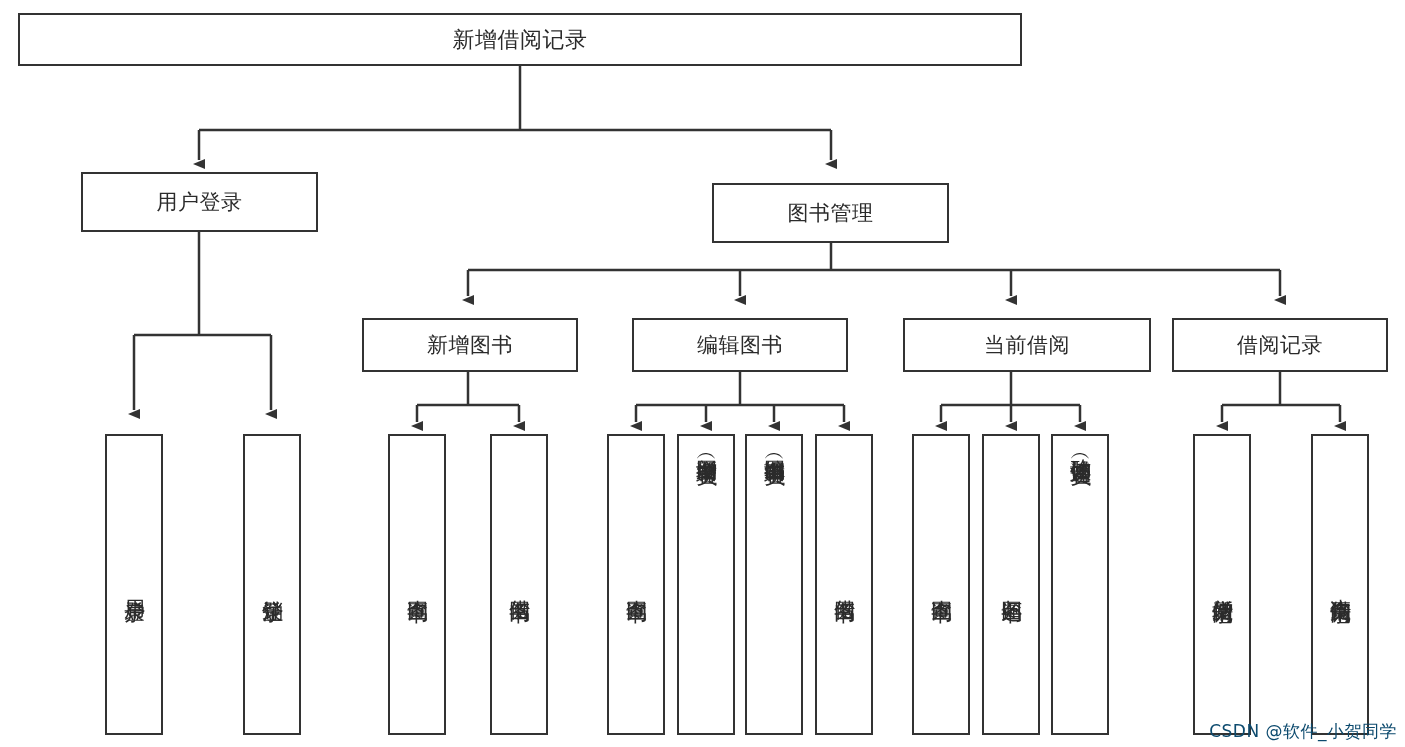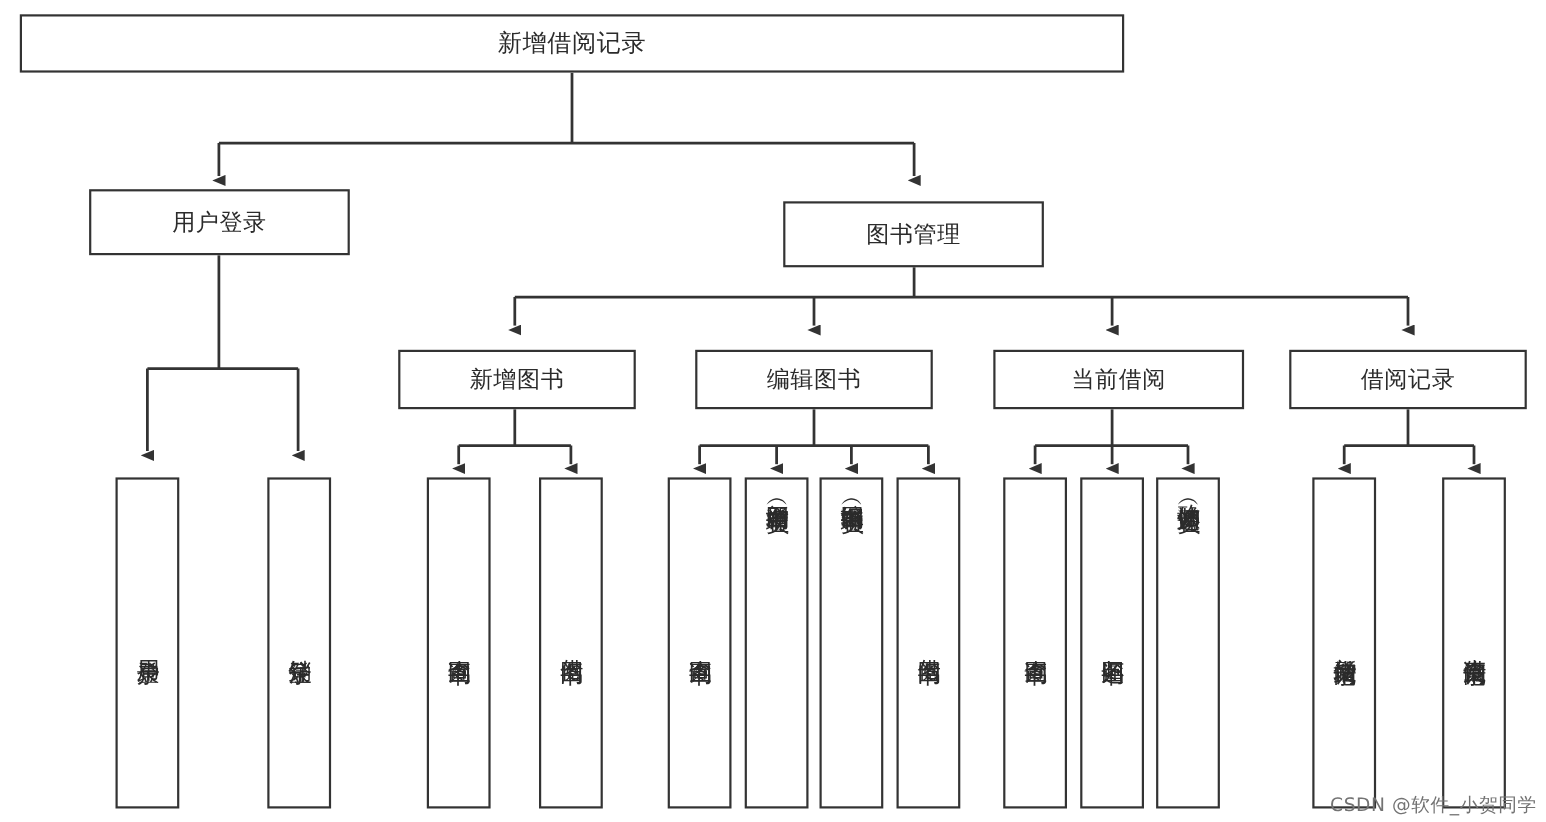--- a/index.html
+++ b/index.html
@@ -64,21 +64,21 @@
   }
   .node.vert.centered {
     align-items: center;
     padding-top: 0;
   }
   #watermark {
     position: absolute;
     right: 8px;
     bottom: 4px;
     font-size: 17px;
-    color: #737373;
+    color: #0c4a6e;
     letter-spacing: 0.5px;
     z-index: 5;
     white-space: nowrap;
     font-family: "DejaVu Sans", "Liberation Sans", sans-serif;
   }
 </style>
 </head>
 <body>
 
 <div id="diagram-root">
@@ -147,21 +147,21 @@
   </div>
 
   <div class="node horiz" style="left:362px; top:318px; width:216px; height:54px;">
     <span class="label">新增图书</span>
   </div>
 
   <div class="node horiz" style="left:632px; top:318px; width:216px; height:54px;">
     <span class="label">编辑图书</span>
   </div>
 
-  <div class="node horiz" style="left:903px; top:318px; width:228px; height:54px;">
+  <div class="node horiz" style="left:903px; top:318px; width:248px; height:54px;">
     <span class="label">当前借阅</span>
   </div>
 
   <div class="node horiz" style="left:1172px; top:318px; width:216px; height:54px;align-items:center;">
     <span class="label">借阅记录</span>
   </div>
 
   <div class="node vert centered" style="left:105px; top:434px; width:58px; height:301px;">
     <span class="label">用户登录</span>
   </div>

